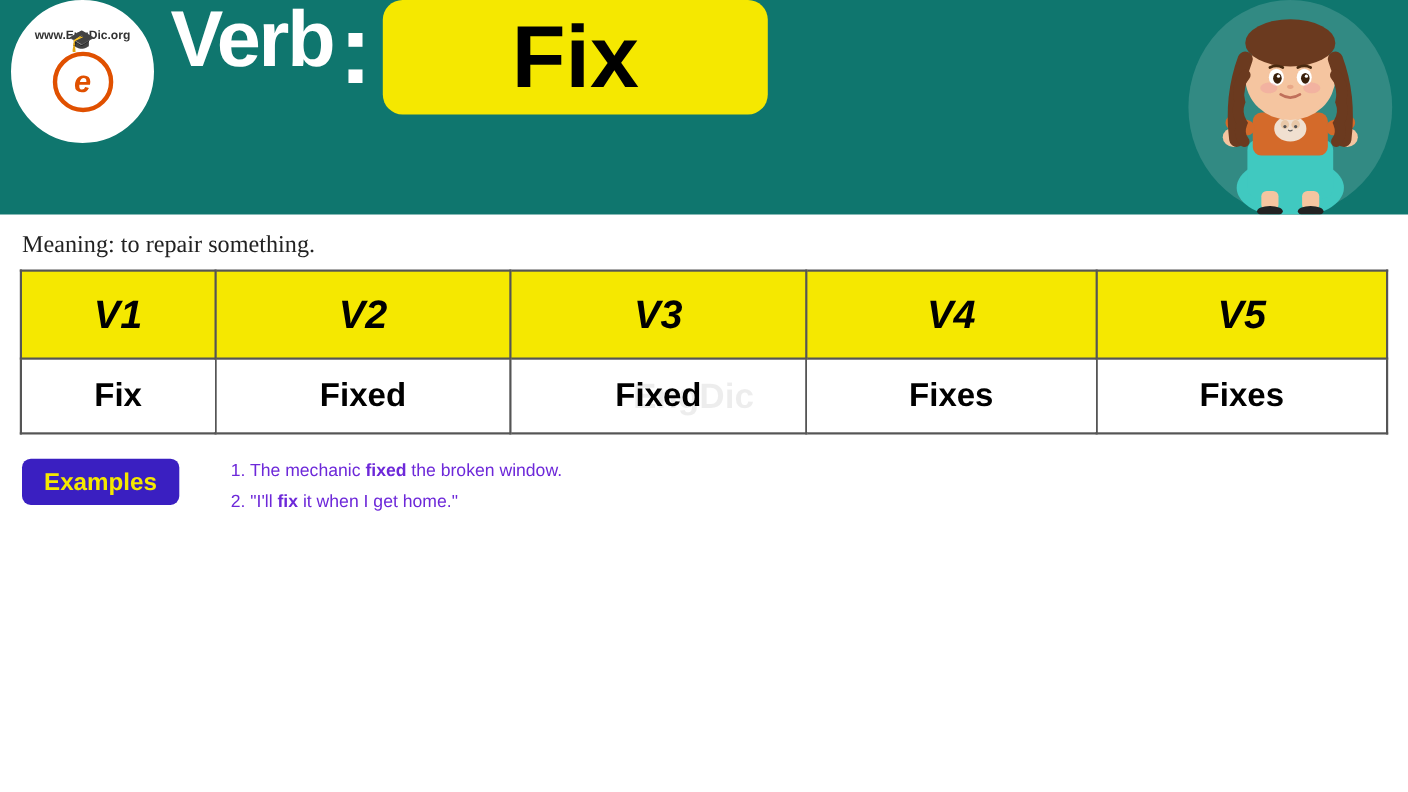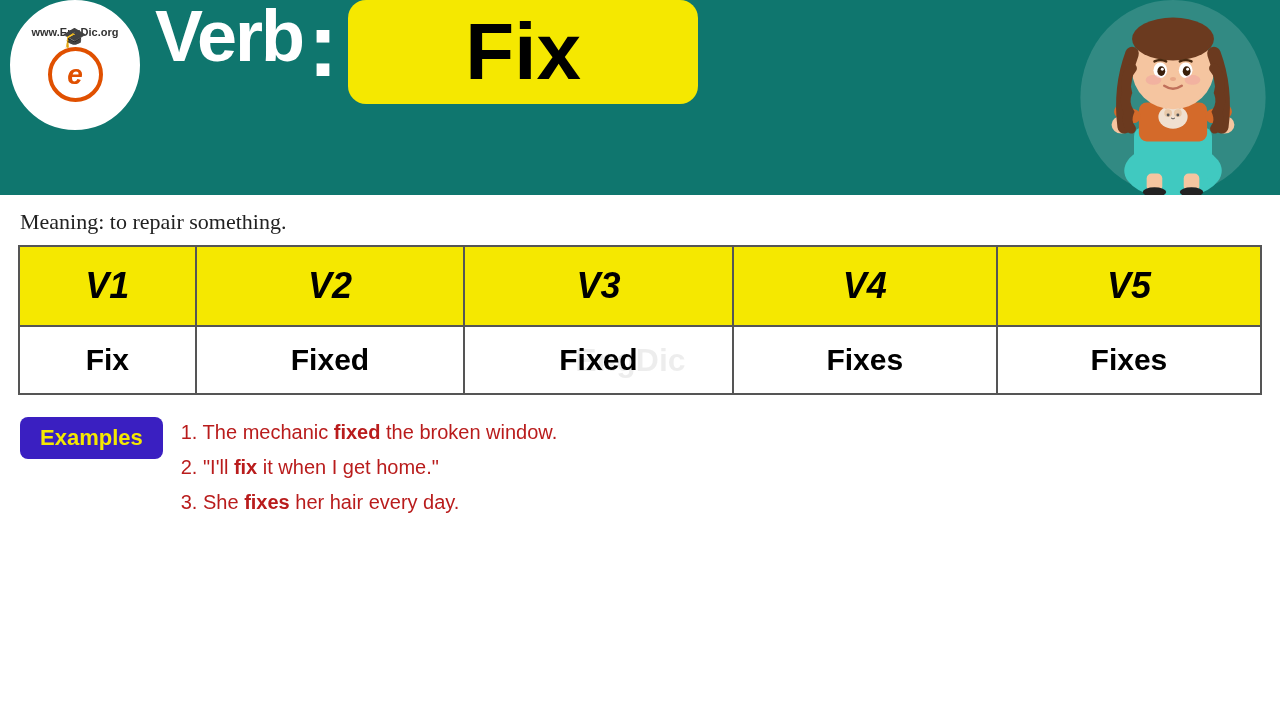--- a/index.html
+++ b/index.html
@@ -201,23 +201,24 @@
       font-weight: bold;
       padding: 8px 20px;
       border-radius: 8px;
       flex-shrink: 0;
       margin-right: 18px;
       margin-top: 2px;
       text-align: center;
     }
 
     .examples-list {
-      font-size: 20px;
-      color: #b91c1c;
+      font-size: 16px;
+      color: #6d28d9;
       line-height: 1.75;
+      margin-left: 29px;
     }
 
     .examples-list .bold {
       font-weight: 900;
     }
   </style>
 </head>
 <body>
 
 <div class="page-wrapper">
@@ -335,17 +336,16 @@
         <td>Fixes</td>
       </tr>
     </tbody>
   </table>
 
   <div class="examples-section">
     <div class="examples-badge">Examples</div>
     <div class="examples-list">
       <div>1. The mechanic <strong class="bold">fixed</strong> the broken window.</div>
       <div>2. "I'll <strong class="bold">fix</strong> it when I get home."</div>
-      <div>3. She <strong class="bold">fixes</strong> her hair every day.</div>
     </div>
   </div>
 
 </div>
 
 </body></html>

